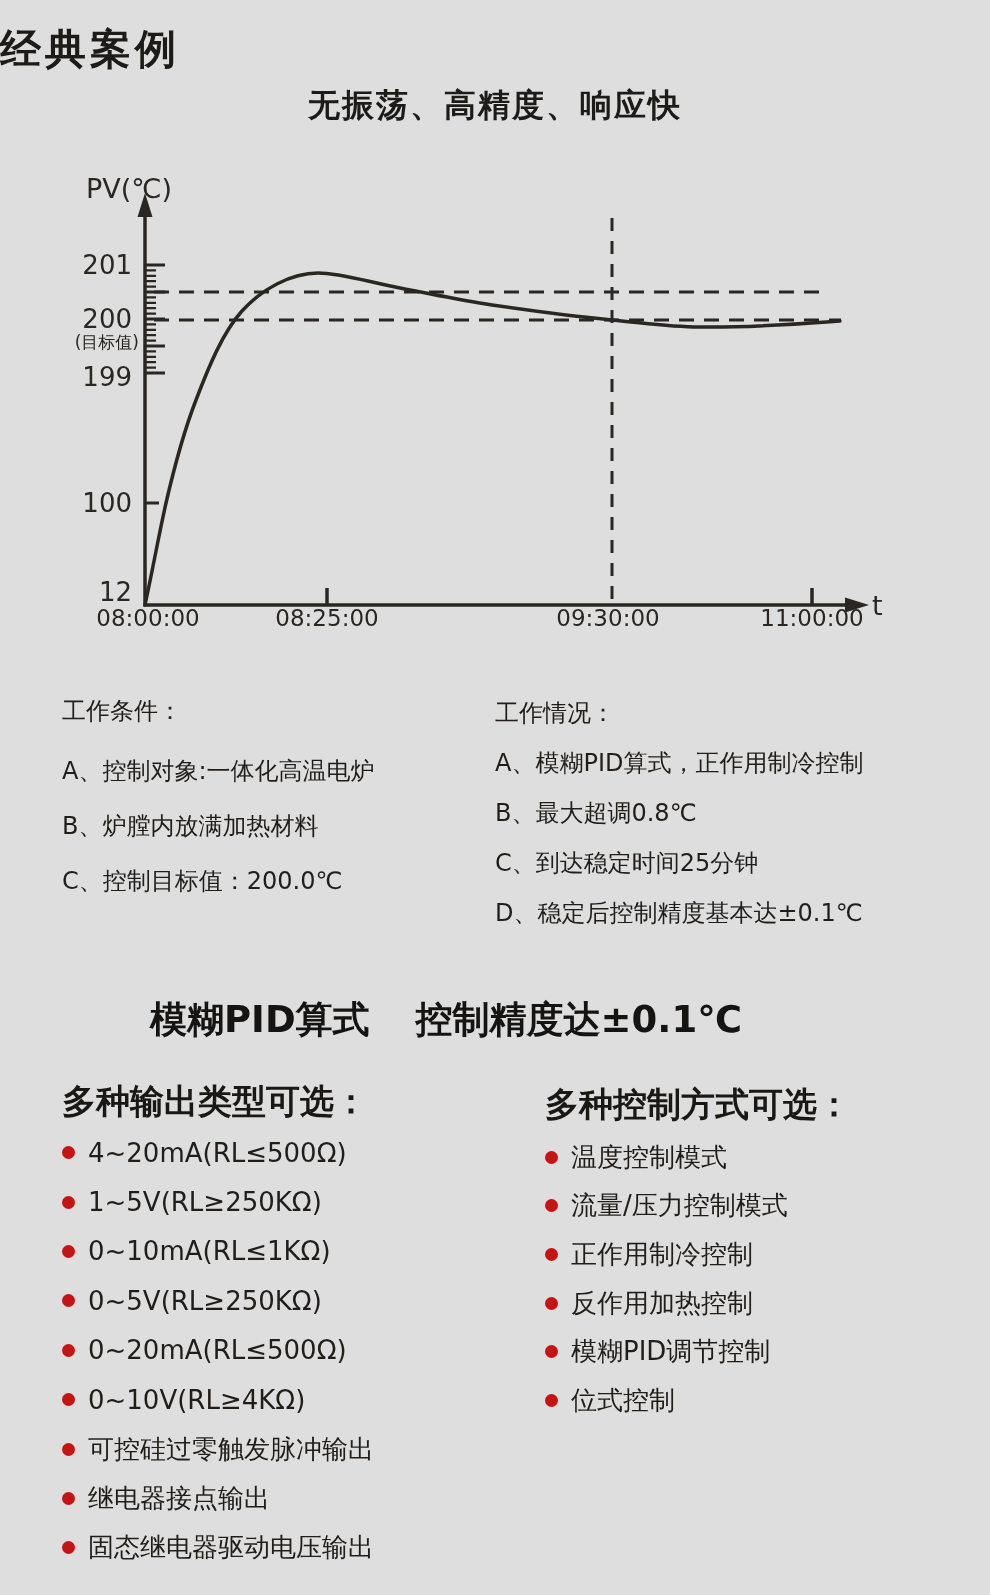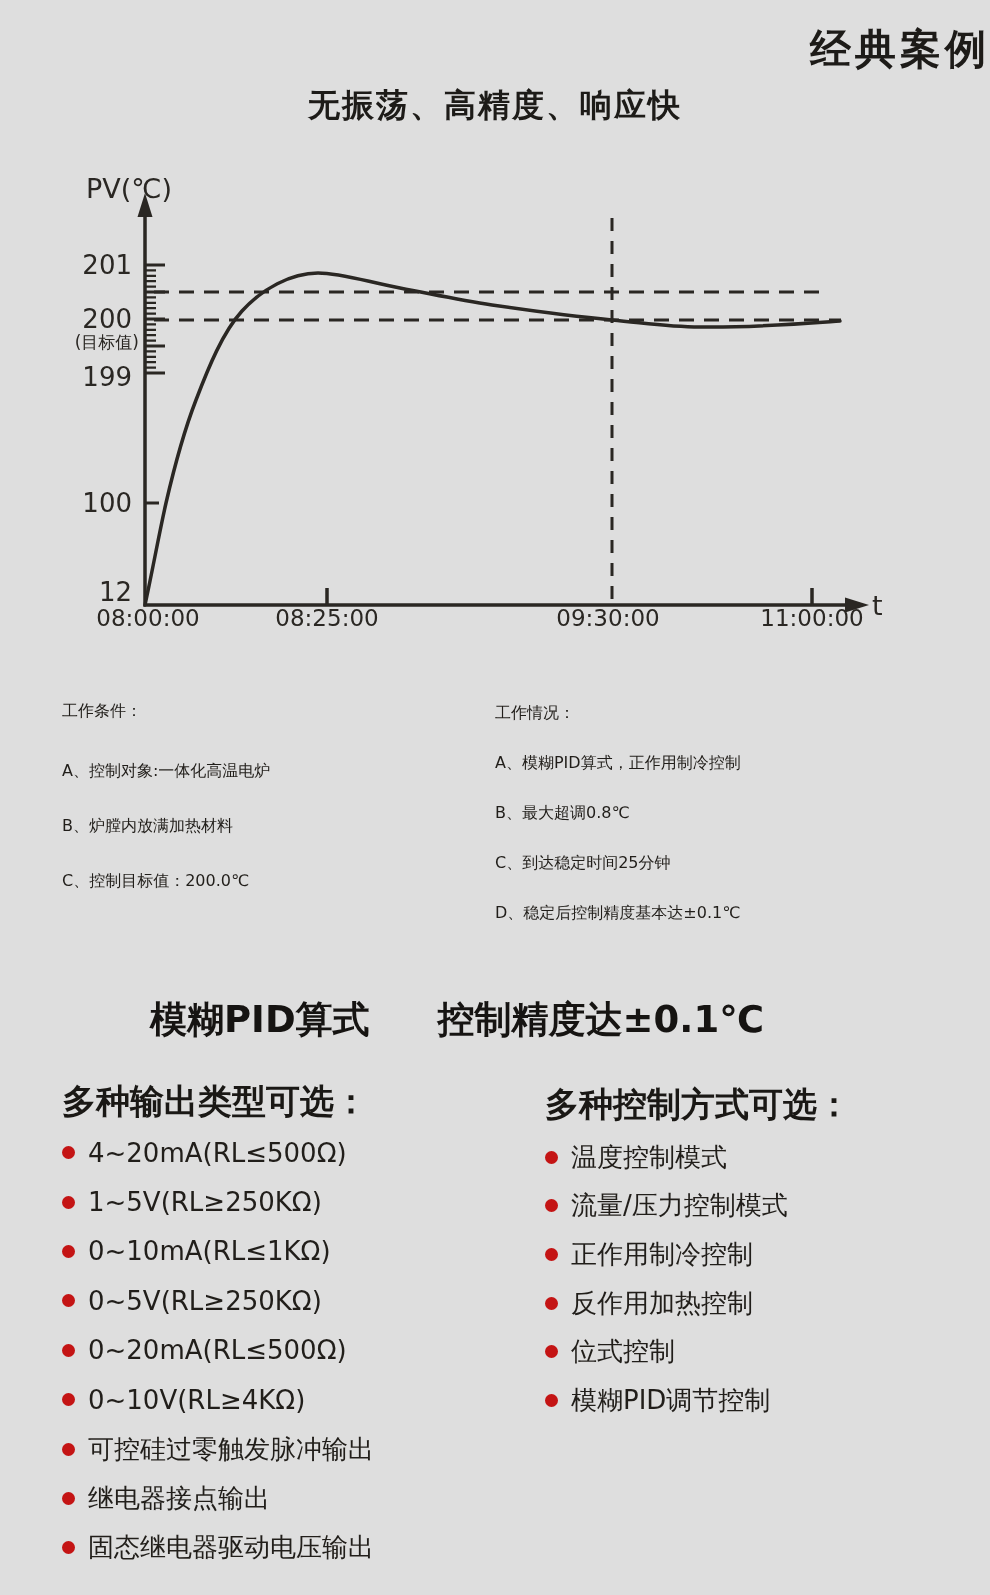--- a/index.html
+++ b/index.html
@@ -5,42 +5,42 @@
   * { margin:0; padding:0; box-sizing:border-box; }
   html,body { width:990px; }
   .page {
     position:relative; width:990px; height:1595px;
     background:#dedede; overflow:hidden;
     font-family:"DejaVu Sans","Liberation Sans",sans-serif;
     color:#27241f;
   }
   .page-title {
     position:absolute; top:22px; left:0; width:100%;
-    text-align:right; font-size:41px; font-weight:bold; letter-spacing:4px;
+    text-align:left; font-size:41px; font-weight:bold; letter-spacing:4px;
     color:#1d1b18;
   }
   .page-subtitle {
     position:absolute; top:84px; left:0; width:100%;
     text-align:center; font-size:32px; font-weight:bold; letter-spacing:2px;
     color:#1d1b18;
   }
   .chart-svg { position:absolute; top:165px; left:0; }
   .chart-svg text { fill:#2a2723; }
 
-  .text-col { position:absolute; font-size:16px; line-height:34px; color:#211e1a; }
+  .text-col { position:absolute; font-size:24px; line-height:34px; color:#211e1a; }
   .cond-block { left:62px; top:694px; width:420px; }
   .res-block  { left:495px; top:696px; width:460px; }
   .col-heading { margin-bottom:26px; }
   .res-block .col-heading { margin-bottom:16px; }
   .cond-block .col-item { margin-bottom:21px; }
   .res-block  .col-item { margin-bottom:16px; }
 
   .feature-heading {
     position:absolute; left:150px; top:995px;
-    display:flex; gap:68px;
+    display:flex; gap:46px;
     font-size:37px; font-weight:bold; color:#161412;
     white-space:nowrap;
   }
 
   .feature-list { position:absolute; color:#211e1a; }
   .list-left  { left:62px;  top:1081px; width:430px; }
   .list-right { left:545px; top:1084px; width:420px; }
   .list-heading { font-size:34px; font-weight:bold; line-height:40px; color:#1a1815; }
   .list-items { margin-top:7px; }
   .list-right .list-items { margin-top:9px; }
@@ -181,22 +181,22 @@
       <div class="list-item">
         <span class="bullet"></span>
         <span>正作用制冷控制</span>
       </div>
       <div class="list-item">
         <span class="bullet"></span>
         <span>反作用加热控制</span>
       </div>
       <div class="list-item">
         <span class="bullet"></span>
+        <span>模糊PID调节控制</span>
+      </div>
+      <div class="list-item">
+        <span class="bullet"></span>
         <span>位式控制</span>
       </div>
-      <div class="list-item">
-        <span class="bullet"></span>
-        <span>模糊PID调节控制</span>
-      </div>
     </div>
   </div>
 
 </div>
 
 </body></html>

